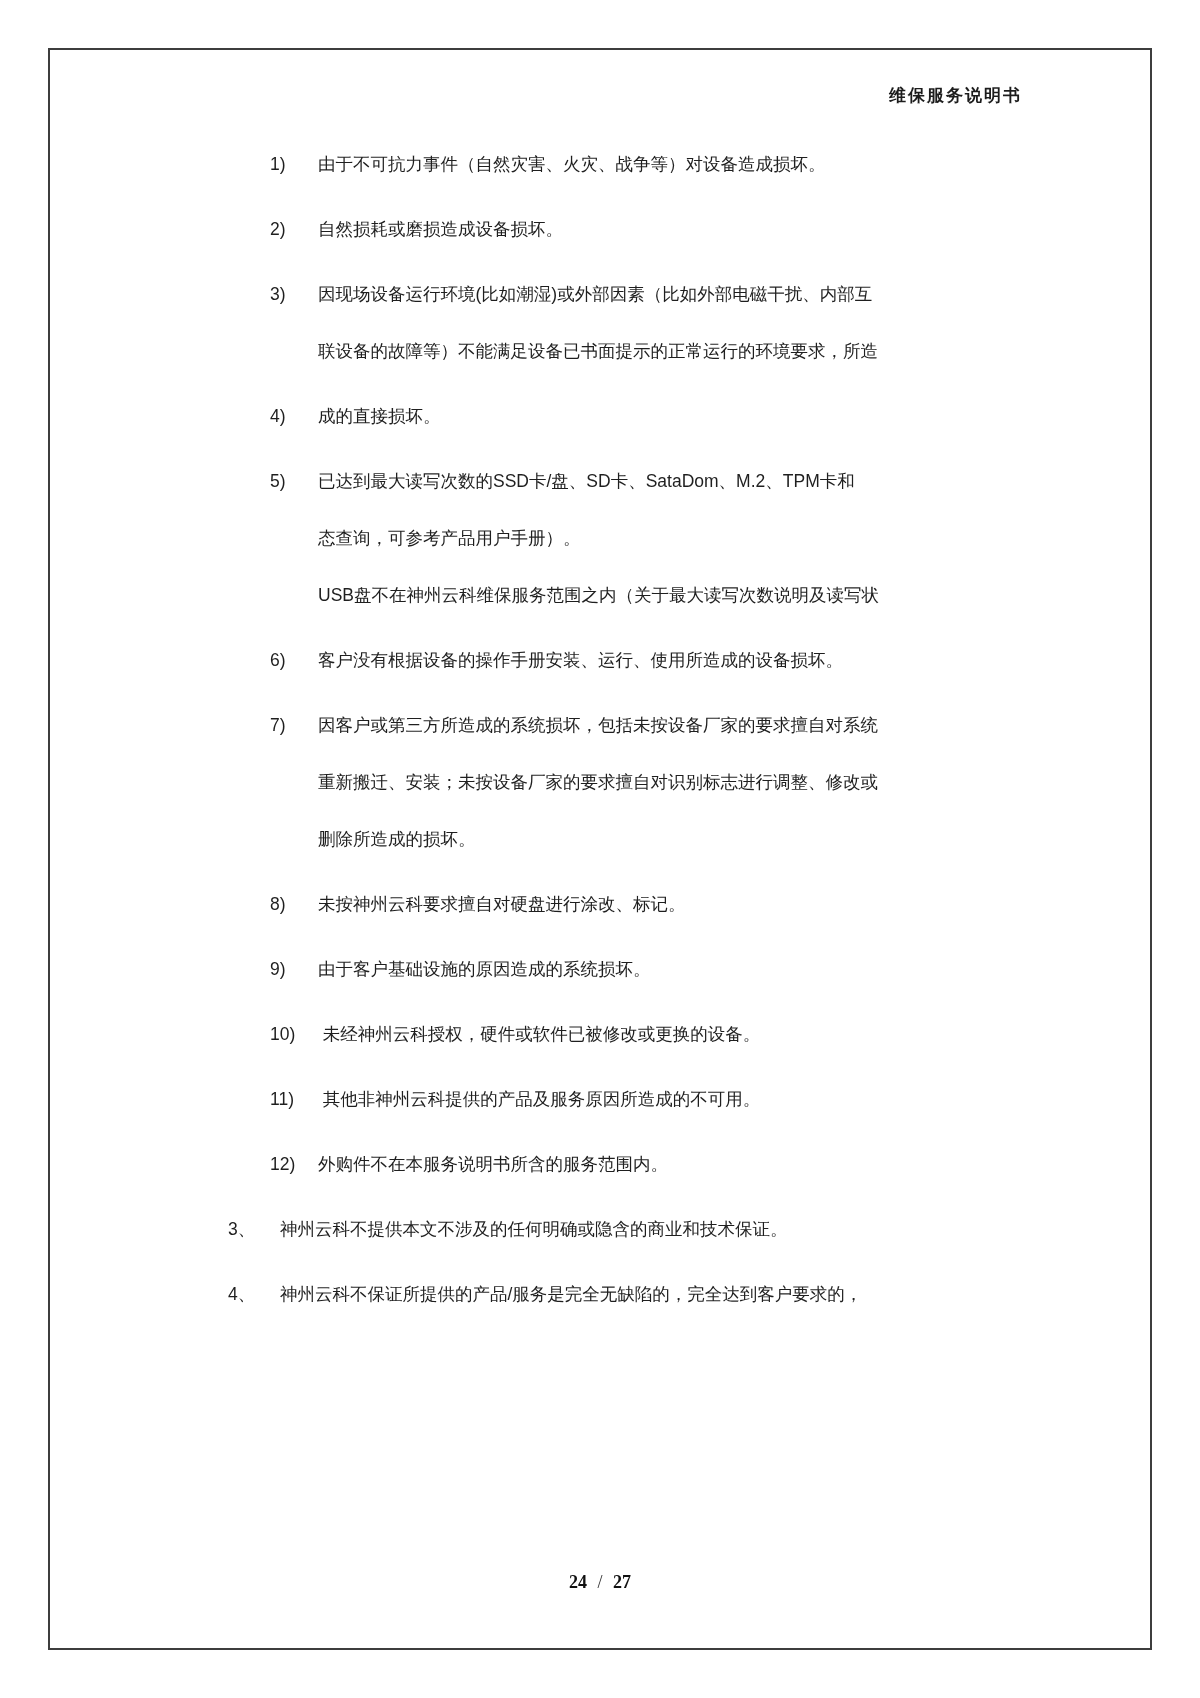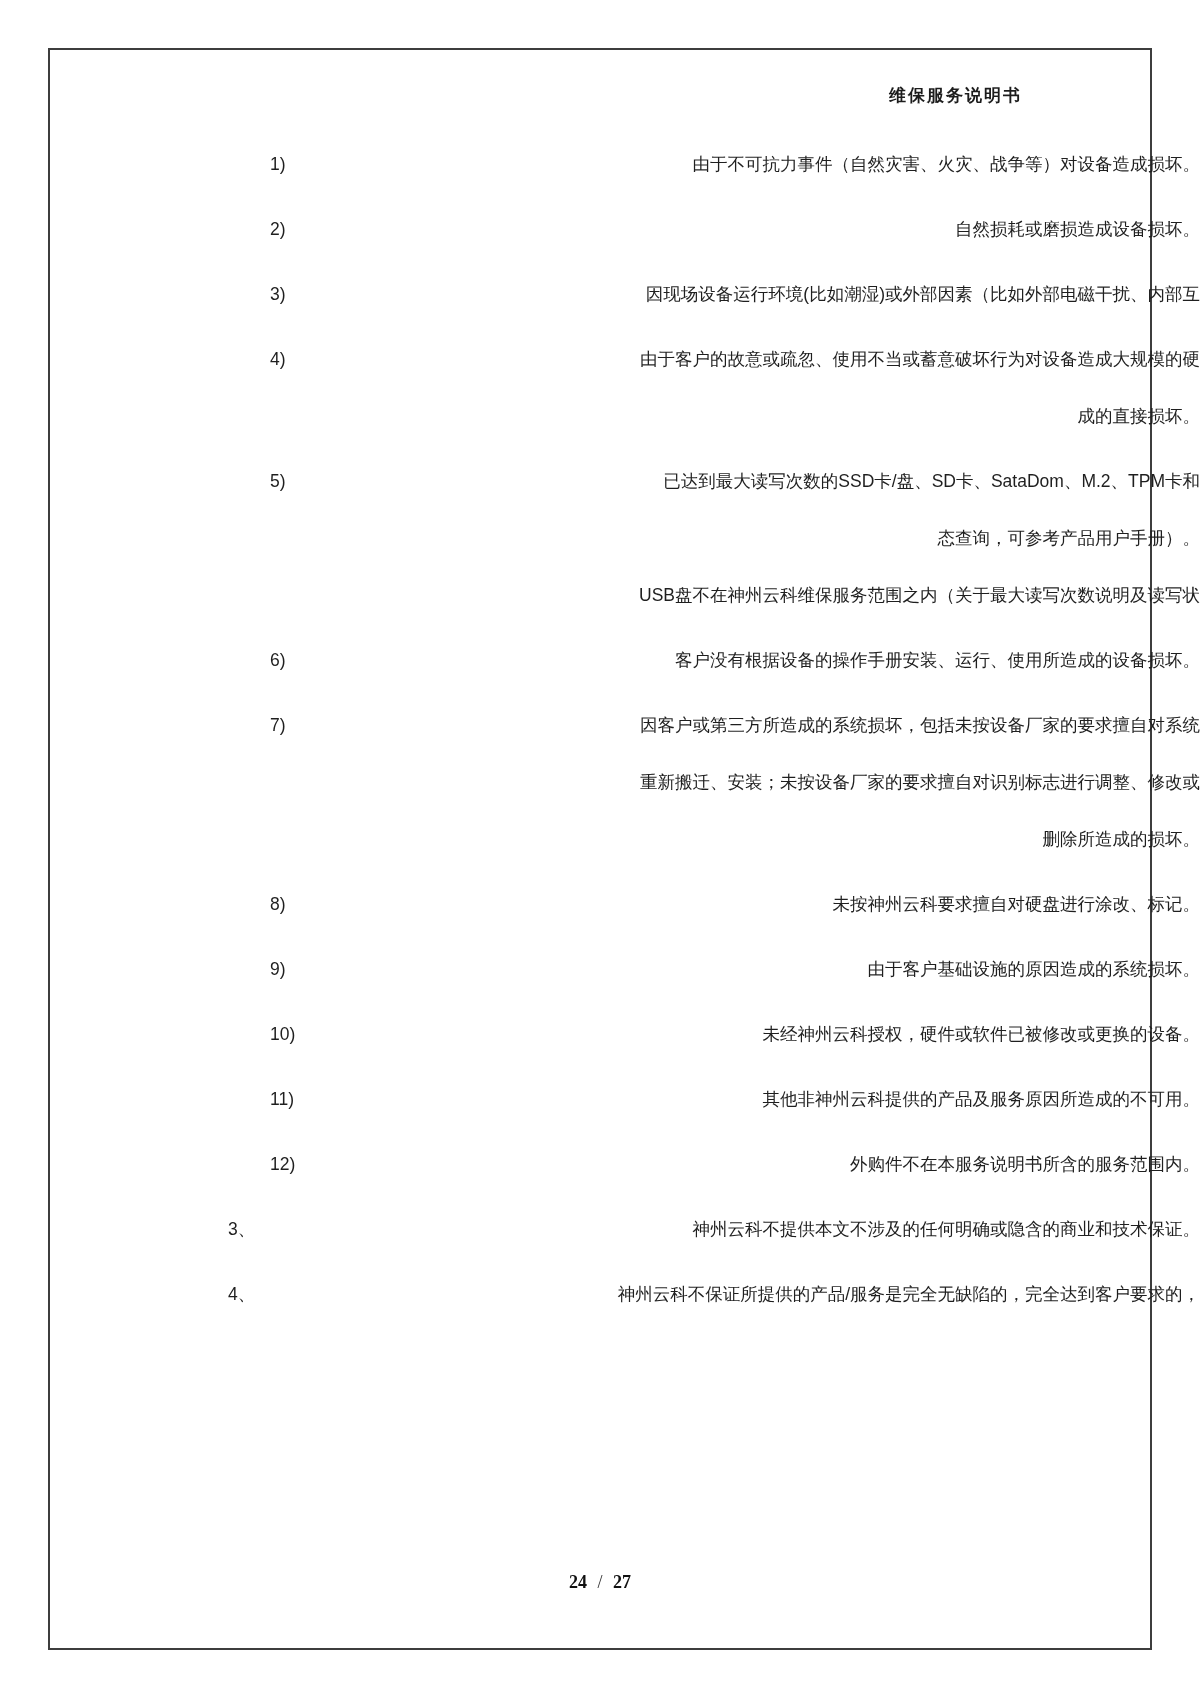--- a/index.html
+++ b/index.html
@@ -48,21 +48,21 @@
     margin-bottom: 8px;
     font-size: 17.5px;
     line-height: 57px;
     color: #1f1f1f;
   }
   .sub-item { padding-left: 270px; }
   .main-item { padding-left: 228px; }
   .sub-item .marker { flex: none; width: 48px; }
   .main-item .marker { flex: none; width: 52px; }
   .text { flex: 1 1 auto; }
-  .line { white-space: pre; text-align: right; }
+  .line { white-space: pre; }
   .doc-footer {
     position: absolute;
     top: 1572px;
     left: 0;
     width: 1200px;
     text-align: center;
     font-family: "Liberation Serif", "DejaVu Serif", serif;
     font-size: 18px;
     color: #111111;
   }
@@ -91,27 +91,27 @@
         <span class="marker">2)</span>
         <div class="text">
           <div class="line">自然损耗或磨损造成设备损坏。</div>
         </div>
       </div>
 
       <div class="item sub-item">
         <span class="marker">3)</span>
         <div class="text">
           <div class="line">因现场设备运行环境(比如潮湿)或外部因素（比如外部电磁干扰、内部互</div>
+          <div class="line">联设备的故障等）不能满足设备已书面提示的正常运行的环境要求，所造</div>
         </div>
       </div>
 
       <div class="item sub-item">
         <span class="marker">4)</span>
         <div class="text">
-          <div class="line">由于客户的故意或疏忽、使用不当或蓄意破坏行为对设备造成大规模的硬</div>
           <div class="line">成的直接损坏。</div>
         </div>
       </div>
 
       <div class="item sub-item">
         <span class="marker">5)</span>
         <div class="text">
           <div class="line">已达到最大读写次数的SSD卡/盘、SD卡、SataDom、M.2、TPM卡和</div>
           <div class="line">态查询，可参考产品用户手册）。</div>
           <div class="line">USB盘不在神州云科维保服务范围之内（关于最大读写次数说明及读写状</div>

